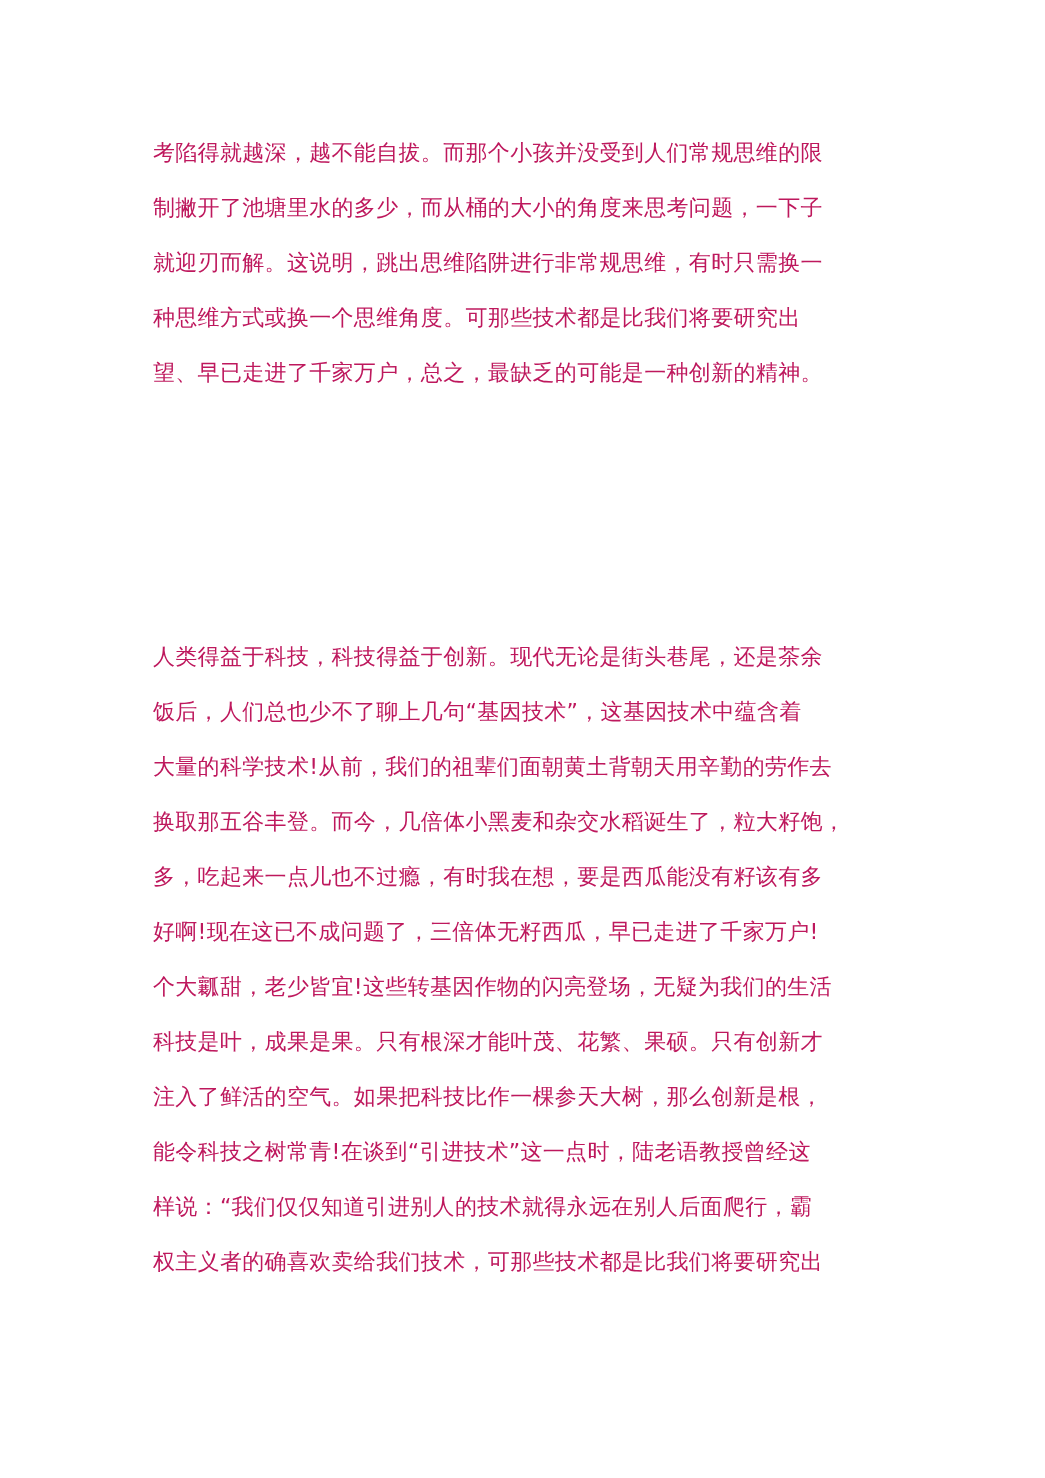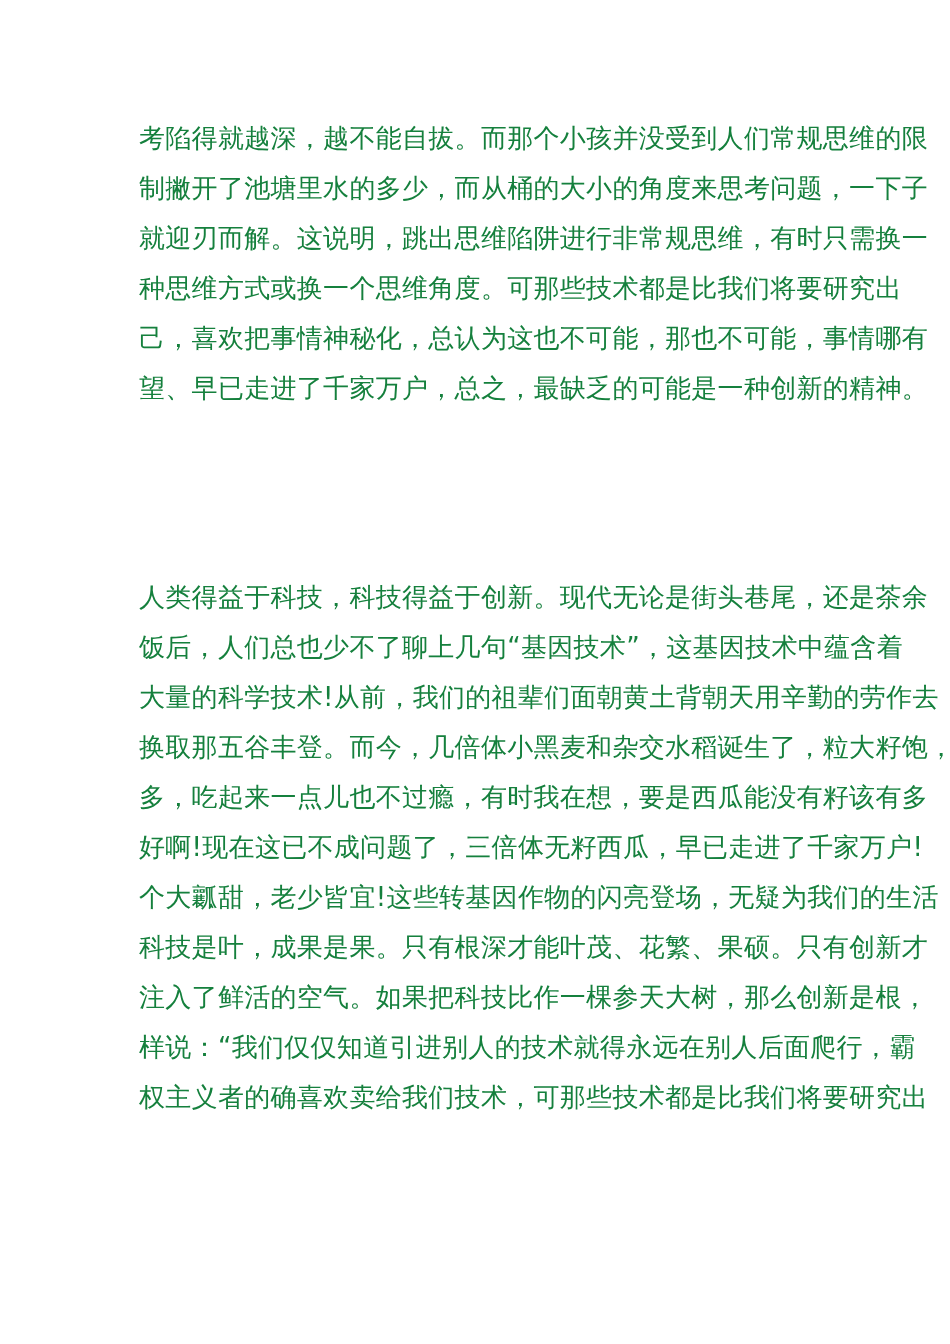--- a/index.html
+++ b/index.html
@@ -6,52 +6,52 @@
     body { width: 950px; height: 1344px; position: relative; overflow: hidden; }
     .page {
       position: absolute; left: 0; top: 0; width: 950px; height: 1344px;
       background: #ffffff;
     }
     .para {
       position: absolute;
       left: 139px;
       width: 690px;
       font-family: "DejaVu Sans", "Liberation Sans", sans-serif;
-      font-size: 26px;
-      color: #15803d;
+      font-size: 20px;
+      color: #be185d;
     }
     .line {
       display: block;
       height: 50px;
       line-height: 50px;
       white-space: nowrap;
       letter-spacing: 0.3px;
     }
     #p1 { top: 113px; }
     #p2 { top: 572px; }
   </style>
 </head>
 <body>
 
 <div class="page">
   <div class="para" id="p1">
     <span class="line">考陷得就越深，越不能自拔。而那个小孩并没受到人们常规思维的限</span>
     <span class="line">制撇开了池塘里水的多少，而从桶的大小的角度来思考问题，一下子</span>
     <span class="line">就迎刃而解。这说明，跳出思维陷阱进行非常规思维，有时只需换一</span>
     <span class="line">种思维方式或换一个思维角度。可那些技术都是比我们将要研究出</span>
-    <span class="line">己，喜欢把事情神秘化，总认为这也不可能，那也不可能，事情哪有</span>
     <span class="line">望、早已走进了千家万户，总之，最缺乏的可能是一种创新的精神。</span>
   </div>
 
   <div class="para" id="p2">
     <span class="line">人类得益于科技，科技得益于创新。现代无论是街头巷尾，还是茶余</span>
     <span class="line">饭后，人们总也少不了聊上几句“基因技术”，这基因技术中蕴含着</span>
     <span class="line">大量的科学技术!从前，我们的祖辈们面朝黄土背朝天用辛勤的劳作去</span>
     <span class="line">换取那五谷丰登。而今，几倍体小黑麦和杂交水稻诞生了，粒大籽饱，</span>
     <span class="line">多，吃起来一点儿也不过瘾，有时我在想，要是西瓜能没有籽该有多</span>
     <span class="line">好啊!现在这已不成问题了，三倍体无籽西瓜，早已走进了千家万户!</span>
     <span class="line">个大瓤甜，老少皆宜!这些转基因作物的闪亮登场，无疑为我们的生活</span>
     <span class="line">科技是叶，成果是果。只有根深才能叶茂、花繁、果硕。只有创新才</span>
     <span class="line">注入了鲜活的空气。如果把科技比作一棵参天大树，那么创新是根，</span>
+    <span class="line">能令科技之树常青!在谈到“引进技术”这一点时，陆老语教授曾经这</span>
     <span class="line">样说：“我们仅仅知道引进别人的技术就得永远在别人后面爬行，霸</span>
     <span class="line">权主义者的确喜欢卖给我们技术，可那些技术都是比我们将要研究出</span>
   </div>
 </div>
 
 </body></html>

